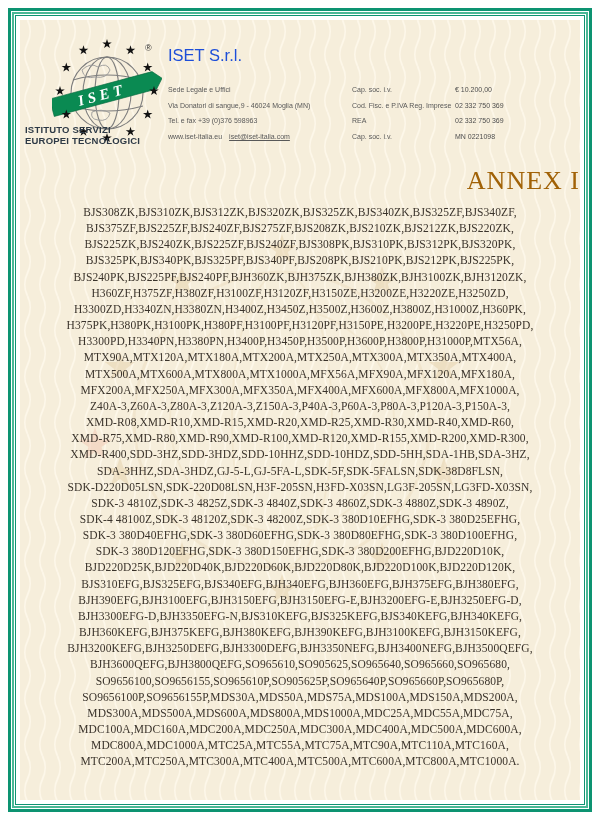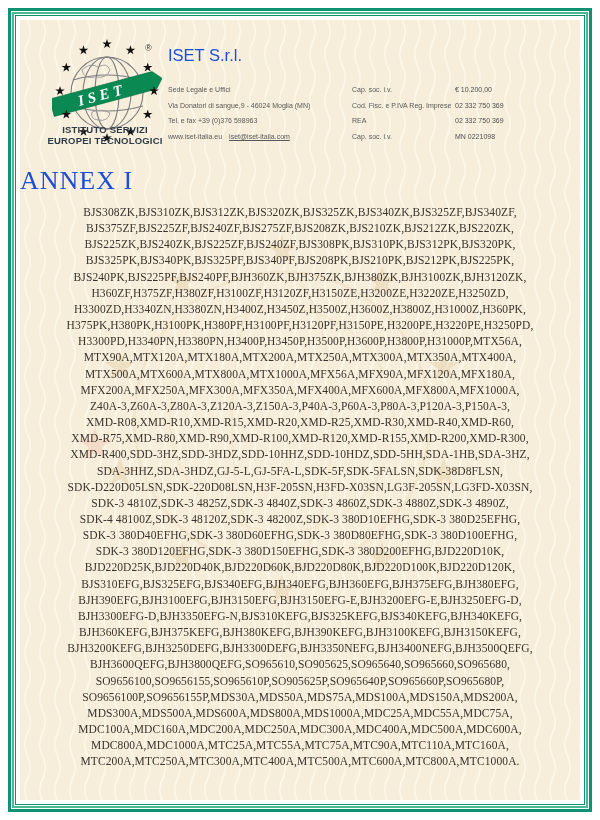--- a/index.html
+++ b/index.html
@@ -8,35 +8,35 @@
   
   .f1{position:absolute;inset:8px;border:3px solid #0d9371;pointer-events:none;}
   .f2{position:absolute;inset:12px;border:2px solid #4ab795;pointer-events:none;}
   .f3{position:absolute;inset:15px;border:1px solid #0d9371;pointer-events:none;}
   
   .paper{position:absolute;inset:20px;background:#f6eedb;overflow:hidden;}
   .bg-svg{position:absolute;left:0;top:0;width:100%;height:100%;z-index:0;}
   .content{position:absolute;inset:0;z-index:2;}
   
   .logo{position:absolute;left:32px;top:14px;width:110px;height:110px;}
-  .org-name{position:absolute;left:5px;top:104px;width:160px;text-align:center;
+  .org-name{position:absolute;left:5px;top:104px;width:160px;
             font-weight:bold;font-size:9.5px;line-height:11px;color:#2e3a46;letter-spacing:.2px;}
   
   .company-name{position:absolute;left:148px;top:26px;font-size:16.5px;color:#1d4ed8;}
   .contact{position:absolute;left:148px;top:62px;width:186px;font-size:7px;line-height:15.5px;color:#585858;}
   .addr-line{height:15.5px;white-space:nowrap;}
   .web-line{height:15.5px;white-space:nowrap;}
   .email{color:#585858;text-decoration:underline;margin-left:7px;cursor:pointer;}
   .registry{position:absolute;left:332px;top:62px;width:205px;font-size:7px;line-height:15.5px;color:#585858;}
   .reg-row{display:flex;height:15.5px;}
   .reg-label{width:103px;white-space:nowrap;}
   .reg-value{flex:1;white-space:nowrap;color:#4e4e4e;}
   
-  .title{position:absolute;left:0;right:0;top:146px;text-align:left;
-         font-family:"Liberation Serif",serif;font-size:26px;letter-spacing:1px;color:#1d4ed8;}
+  .title{position:absolute;left:0;right:0;top:146px;text-align:right;
+         font-family:"Liberation Serif",serif;font-size:26px;letter-spacing:1px;color:#a16207;padding-left:48px;}
   
   .annex{position:absolute;left:36px;right:36px;top:184px;text-align:center;
          font-family:"Liberation Serif",serif;font-size:11.5px;line-height:16.15px;
          color:#3a332b;letter-spacing:.1px;}
   .annex-line{white-space:nowrap;text-align:center;}
 </style>
 </head>
 <body>
 
 <div class="page">

